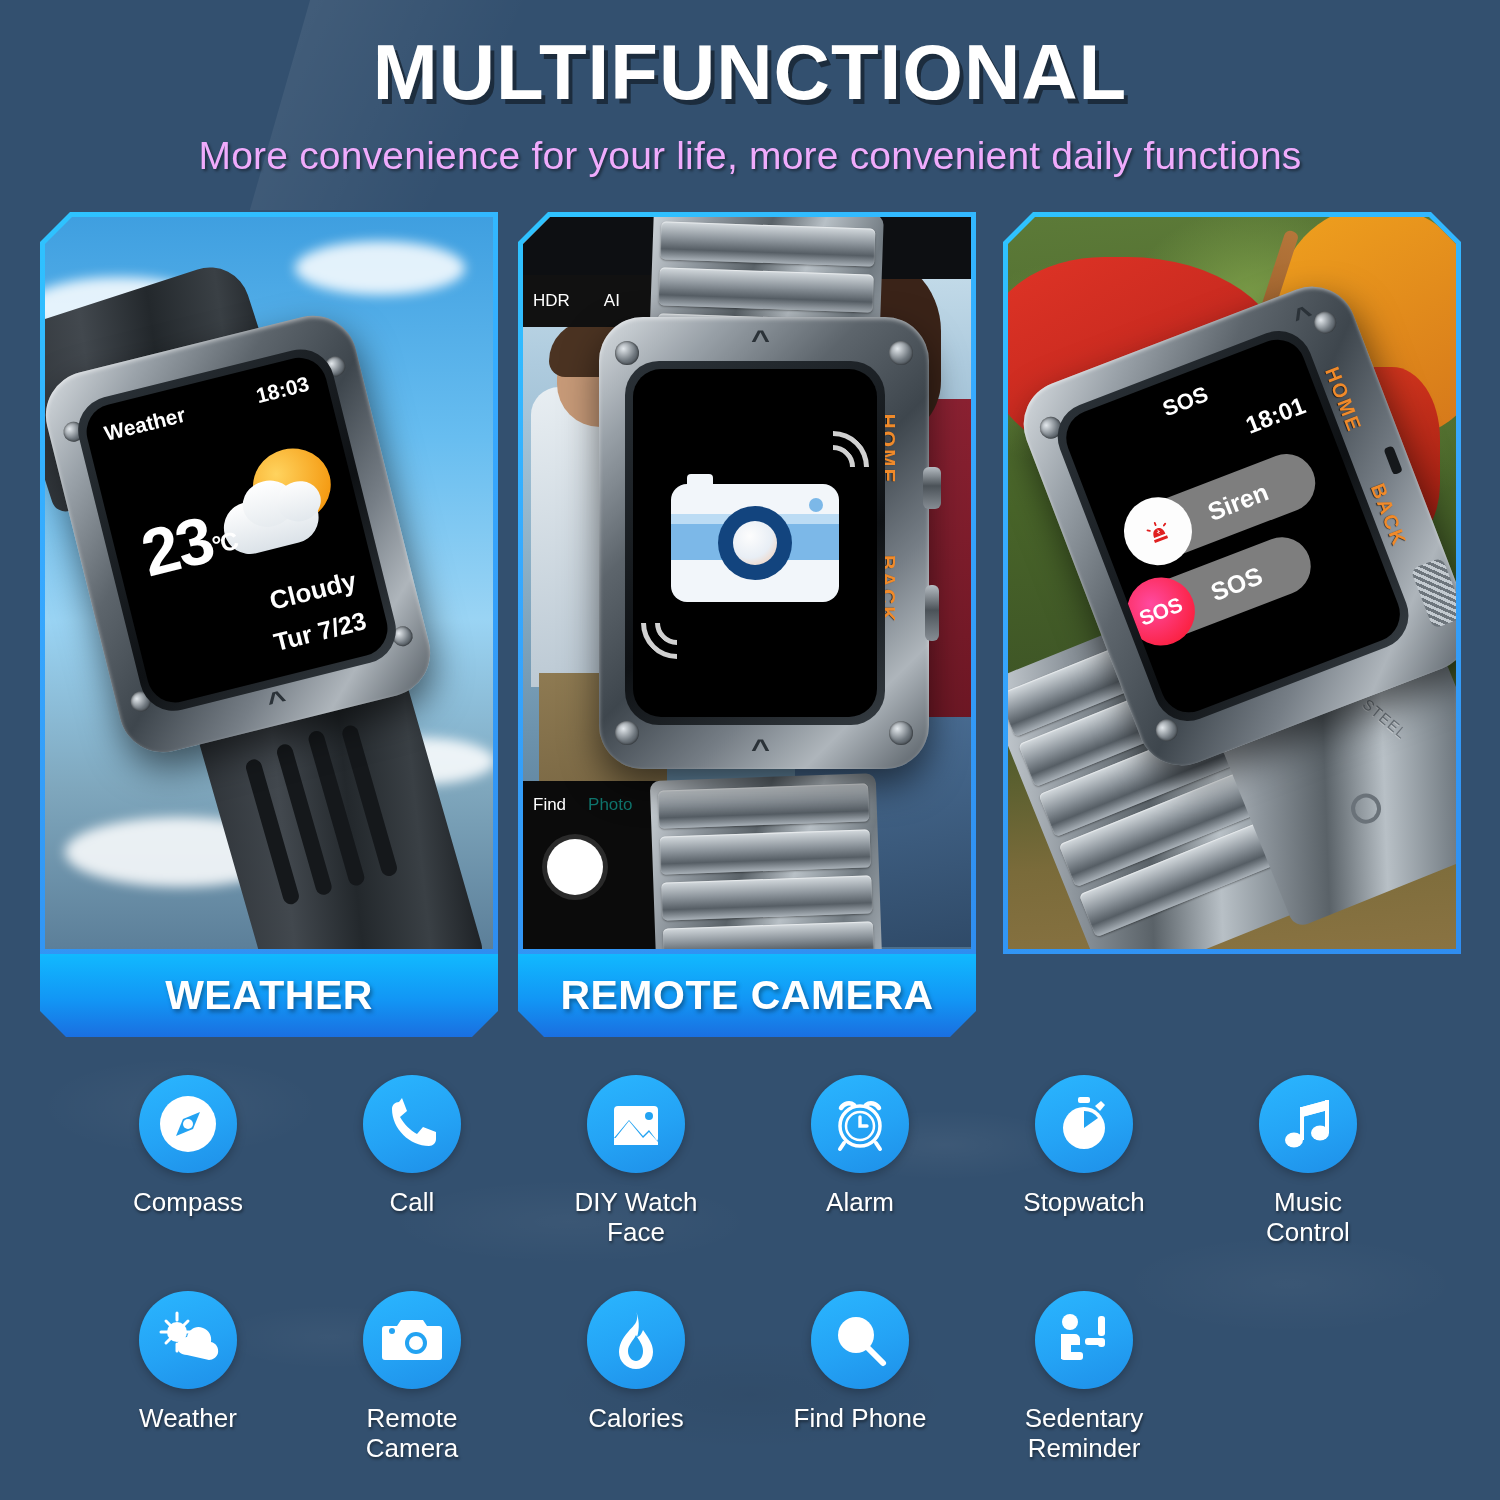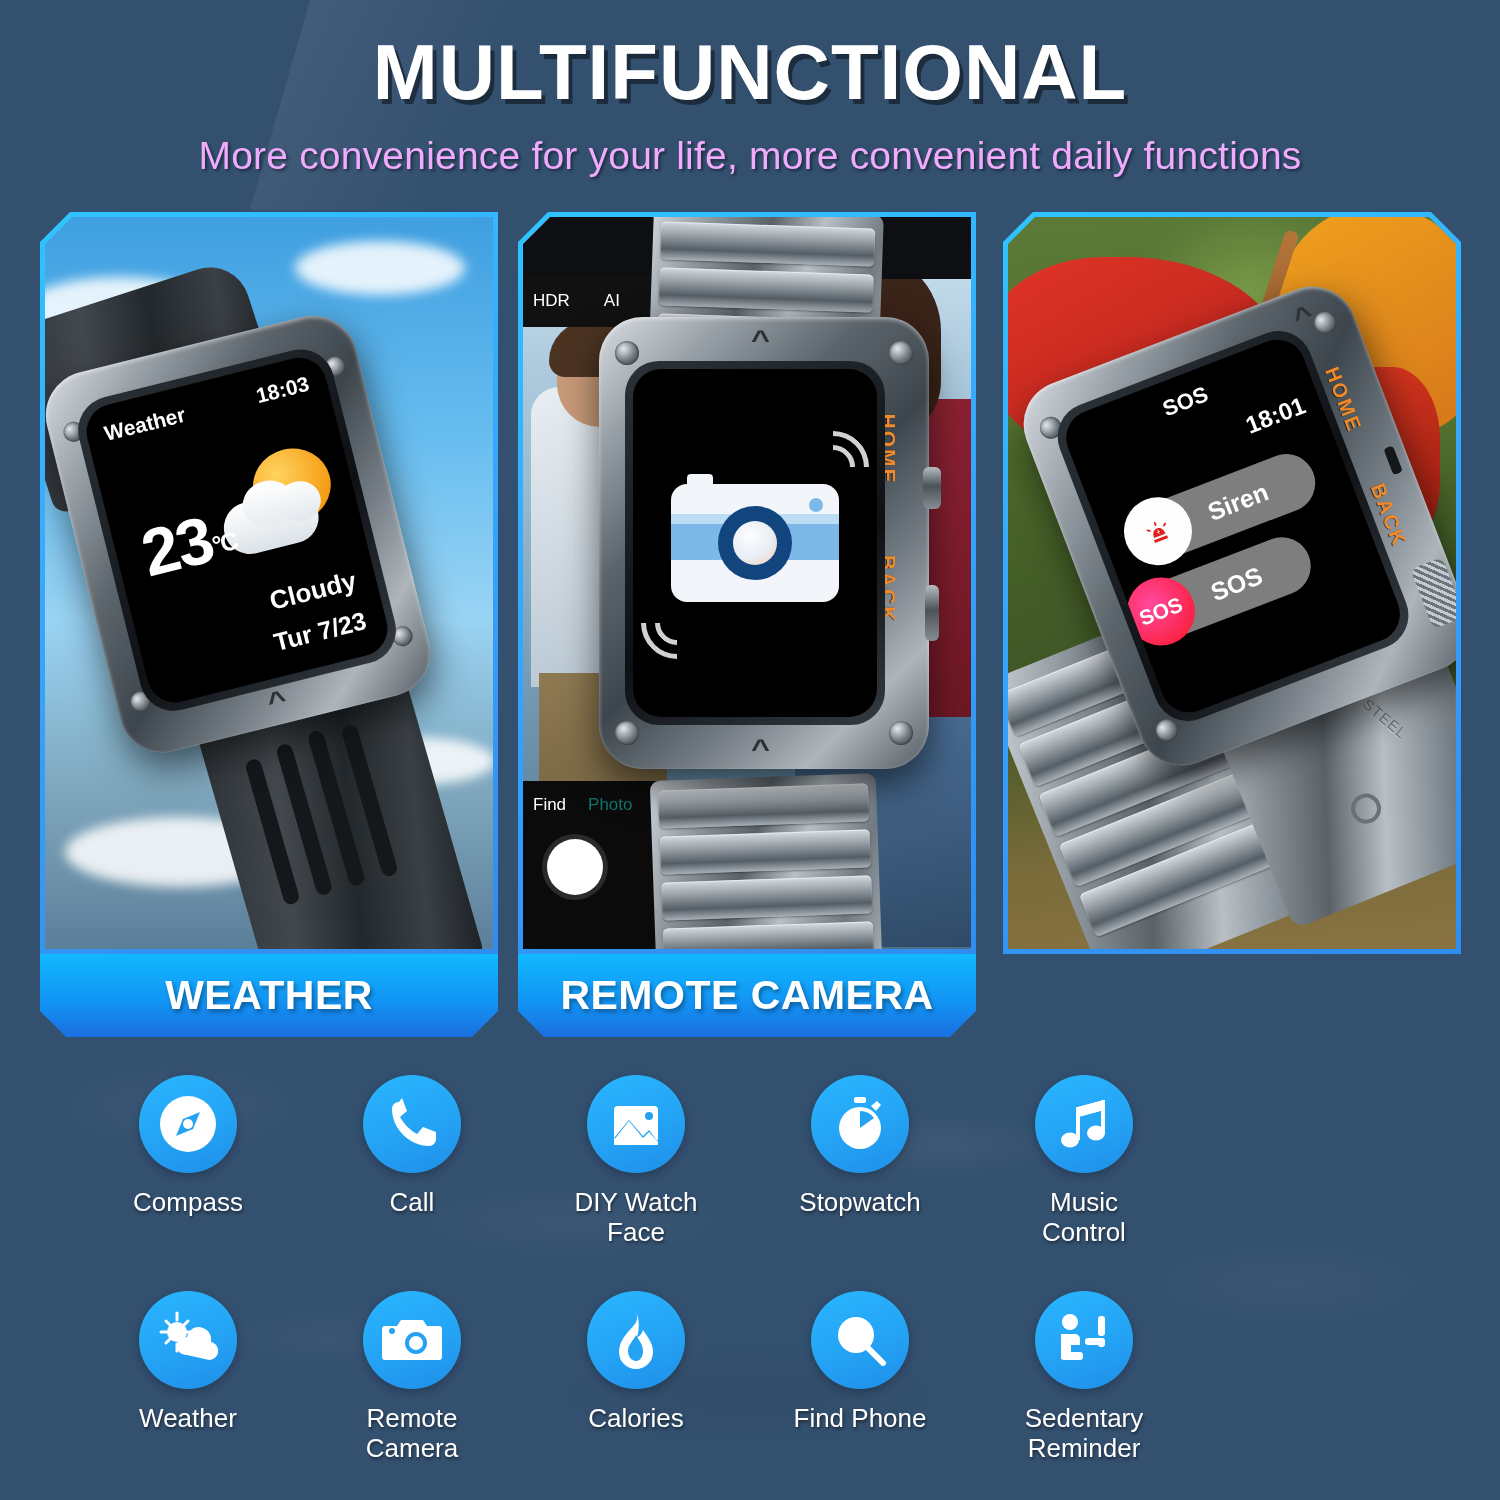--- a/index.html
+++ b/index.html
@@ -457,20 +457,32 @@
             <rect x="7" y="11" width="44" height="36" rx="4" fill="#fff"></rect>
             <circle cx="42" cy="21" r="4" fill="#23a3f2"></circle>
             <path d="M7 43l15-18 14 16 6-6 9 12z" fill="#23a3f2"></path>
             <path d="M7 45l15-19 14 17 6-6 9 10v3H7z" fill="#fff"></path>
           </svg>
       </div>
       <div class="flabel">DIY Watch<br>Face</div>
     </div>
     <div class="fcell">
       <div class="ficon">
+        <svg width="62" height="62" viewBox="0 0 62 62">
+          <circle cx="31" cy="33" r="20" fill="none" stroke="#fff" stroke-width="3.5"></circle>
+          <circle cx="31" cy="33" r="14" fill="none" stroke="#fff" stroke-width="2.5"></circle>
+          <path d="M31 24v9h7" stroke="#fff" stroke-width="3.4" fill="none" stroke-linecap="round"></path>
+          <path d="M12 15c3-5 9-6 13-3M50 15c-3-5-9-6-13-3" stroke="#fff" stroke-width="4.5" fill="none" stroke-linecap="round"></path>
+          <path d="M15 50l-4 6M47 50l4 6" stroke="#fff" stroke-width="4" stroke-linecap="round"></path>
+        </svg>
+      </div>
+      <div class="flabel">Alarm</div>
+    </div>
+    <div class="fcell">
+      <div class="ficon">
         <svg width="60" height="60" viewBox="0 0 60 60">
           <rect x="24" y="3" width="12" height="6" rx="2" fill="#fff"></rect>
           <path d="M41 12l6-5 4 4-5 6z" fill="#fff"></path>
           <circle cx="30" cy="34" r="21" fill="#fff"></circle>
           <path d="M30 34V17a17 17 0 0 1 14 7z" fill="#23a3f2"></path>
         </svg>
       </div>
       <div class="flabel">Stopwatch</div>
     </div>
     <div class="fcell">

